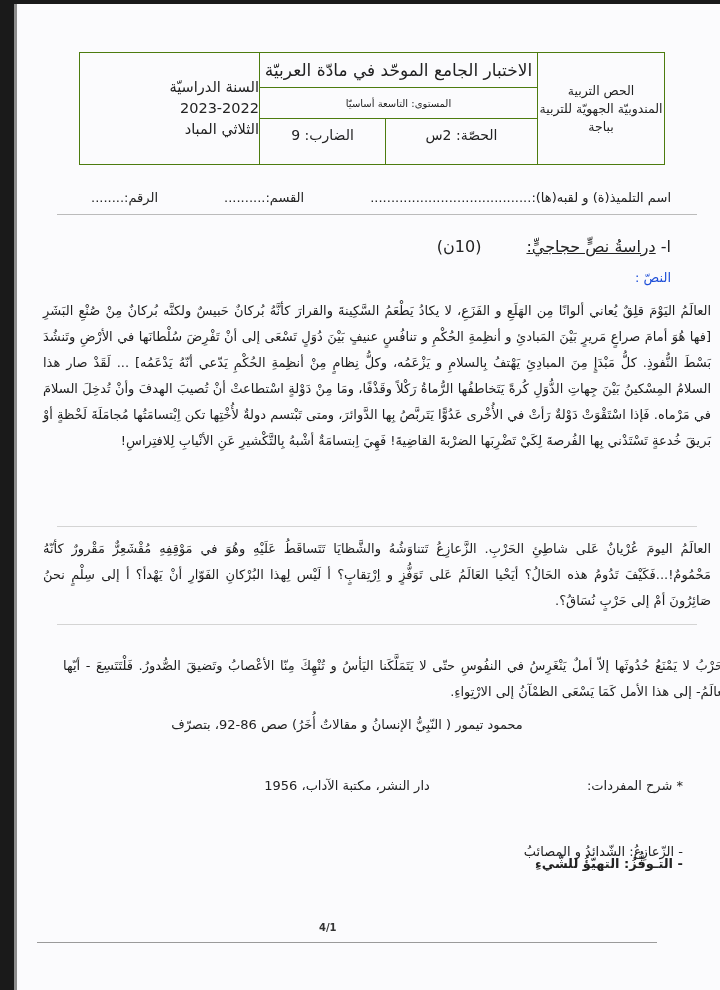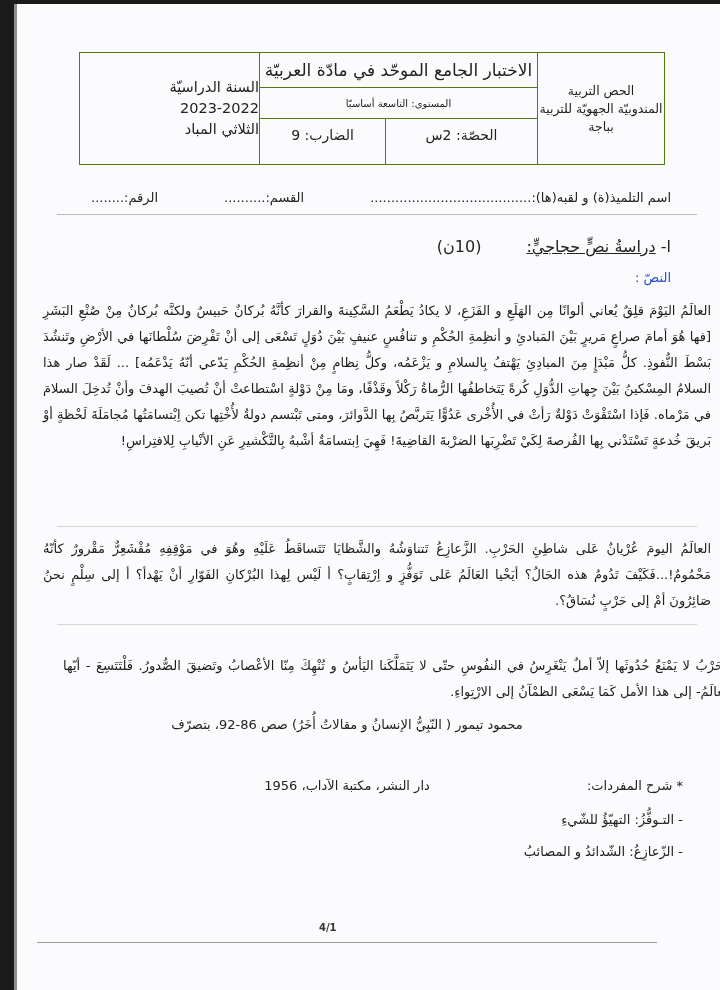--- a/index.html
+++ b/index.html
@@ -37,21 +37,21 @@
     text-align-last:right; font-size:13px; line-height:26px; color:#1d1d1d;
   }
   .p1 { top:294px; }
   .p2 { top:532px; }
   .p3 { top:649px;margin-left:20px; }
   .citation { position:absolute; left:60px; width:540px; text-align:center; direction:rtl; font-size:13px; color:#222; }
   .c1 { top:705px;margin-top:8px; }
   .c2 { top:774px; }
   .gloss-title { position:absolute; right:40px; top:774px; font-size:13px; color:#222; direction:rtl;text-align:right; }
   .gloss { position:absolute; right:40px; font-size:13px; color:#222; direction:rtl; }
-  .g1 { top:808px; }
+  .g1 { top:852px;font-weight:bold; }
   .g2 { top:840px; }
   .page-num { position:absolute; left:302px; top:918px; font-size:10px; color:#333;font-weight:bold; }
   .rule { position:absolute; height:1px; background:#bbb; }
   .u { text-decoration:underline;margin-left:40px; }
 </style>
 </head>
 <body>
 
 <div class="page">
 

